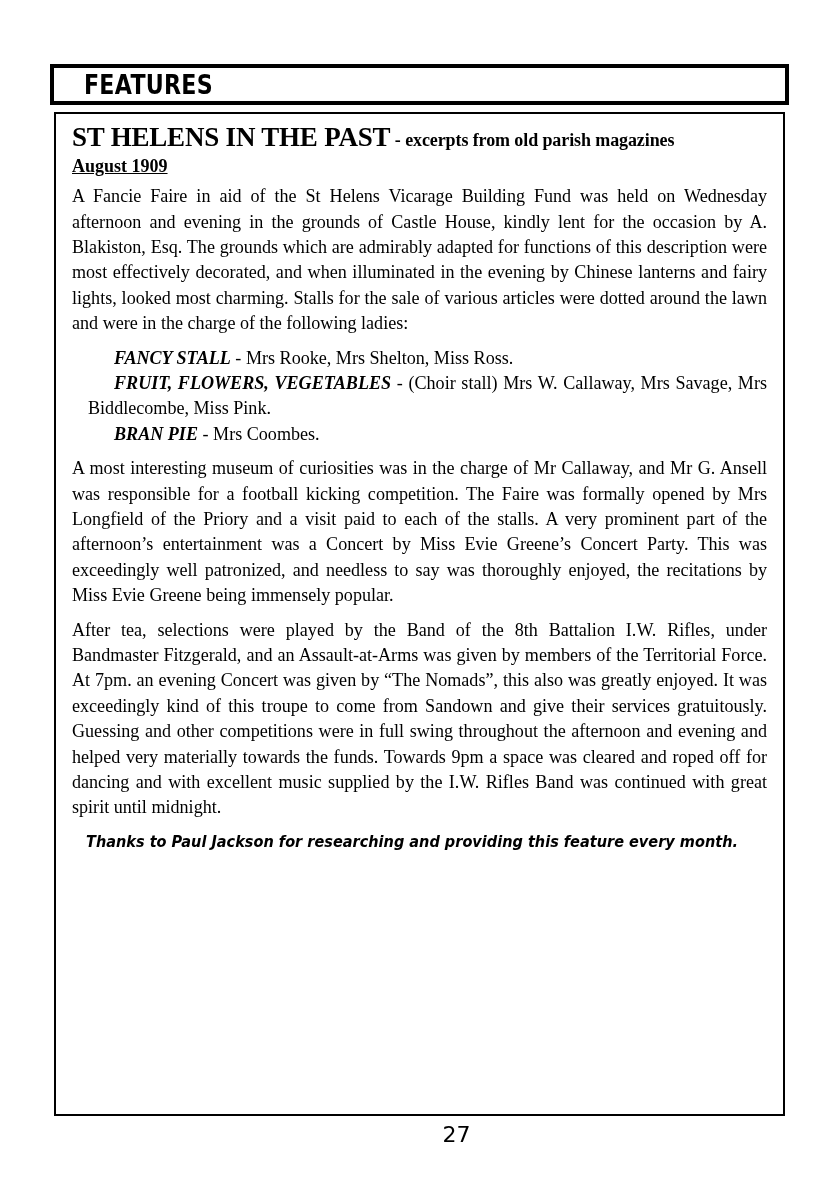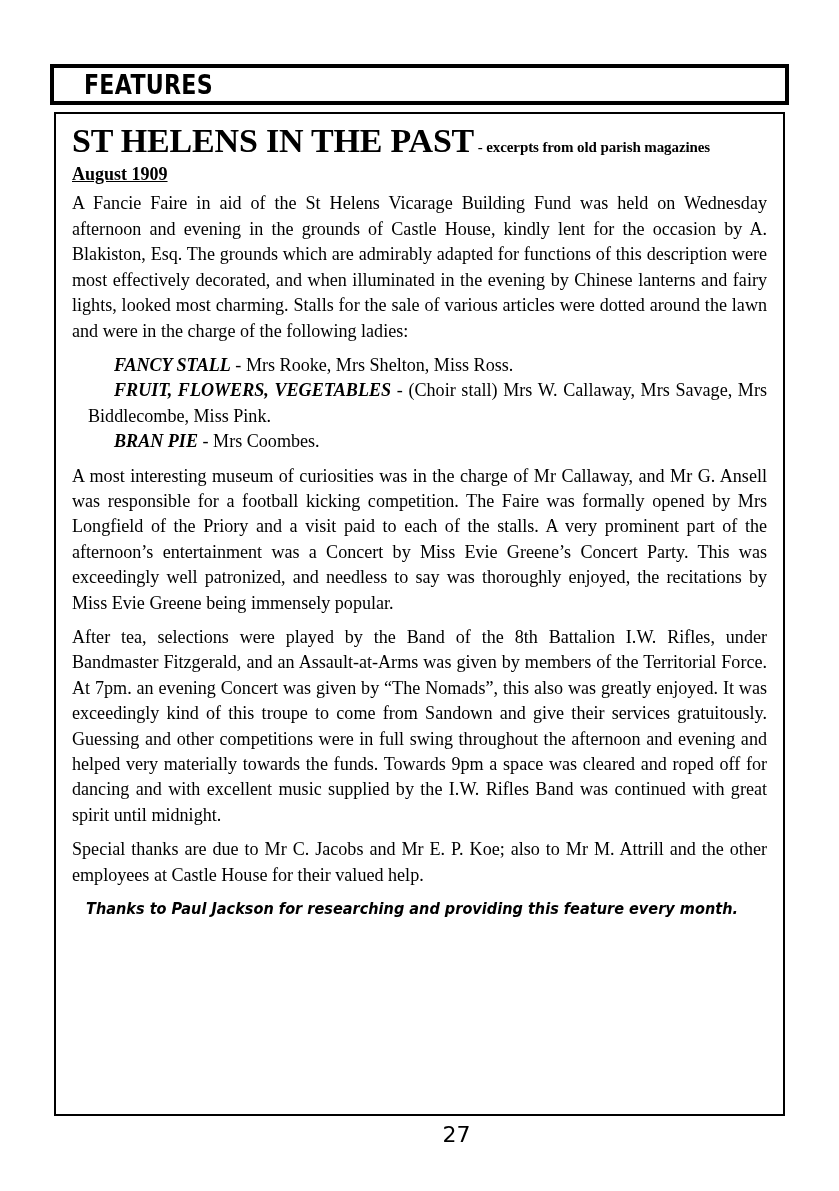--- a/index.html
+++ b/index.html
@@ -68,27 +68,27 @@
 
   
   .headline {
     margin: 0 0 6px 0;
     white-space: nowrap;
     line-height: 1.05;
   }
   .headline-main {
     font-family: "Liberation Serif", serif;
     font-weight: bold;
-    font-size: 34px;
+    font-size: 27px;
     letter-spacing: -0.2px;
   }
   .headline-sub {
     font-family: "Liberation Serif", serif;
     font-weight: bold;
-    font-size: 15px;
+    font-size: 18px;
     letter-spacing: -0.1px;
   }
 
   
   .date-heading {
     font-family: "Liberation Serif", serif;
     font-weight: bold;
     font-size: 18px;
     text-decoration: underline;
     margin: 0 0 7px 0;
@@ -173,21 +173,20 @@
       <div class="stall-list">
         <p class="stall-par"><span class="stall-name">FANCY STALL</span><span> - Mrs Rooke, Mrs Shelton, Miss Ross.</span></p>
         <p class="stall-par"><span class="stall-name">FRUIT, FLOWERS, VEGETABLES</span><span> - (Choir stall) Mrs W. Callaway, Mrs Savage,  Mrs Biddlecombe, Miss Pink.</span></p>
         <p class="stall-par"><span class="stall-name">BRAN PIE</span><span> - Mrs Coombes.</span></p>
       </div>
 
       <p class="body-par">A most interesting museum of curiosities was in the charge of Mr Callaway, and Mr G. Ansell was responsible for a football kicking competition. The Faire was formally opened by Mrs Longfield of the Priory and a visit paid to each of the stalls. A very prominent part of the afternoon’s entertainment was a Concert by Miss Evie Greene’s Concert Party. This was exceedingly well patronized, and needless to say was thoroughly enjoyed, the recitations by Miss Evie Greene being immensely popular.</p>
 
       <p class="body-par">After tea, selections were played by the Band of the 8th Battalion I.W. Rifles, under Bandmaster Fitzgerald, and an Assault-at-Arms was given by members of the Territorial Force. At 7pm. an evening Concert was given by “The Nomads”, this also was greatly enjoyed. It was exceedingly kind of this troupe to come from Sandown and give their services gratuitously. Guessing and other competitions were in full swing throughout the afternoon and evening and helped very materially towards the funds. Towards 9pm a space was cleared and roped off for dancing and with excellent music supplied by the I.W. Rifles Band was continued with great spirit until midnight.</p>
 
-      <p class="body-par">Special thanks are due to Mr C. Jacobs and Mr E. P. Koe; also to Mr M. Attrill and the other employees at Castle House for their valued help.</p>
 
       <div class="credit-line">Thanks to Paul Jackson for researching and providing this feature every month.</div>
 
     </div>
   </div>
 
   <div class="page-number">27</div>
 
 </div>
 

